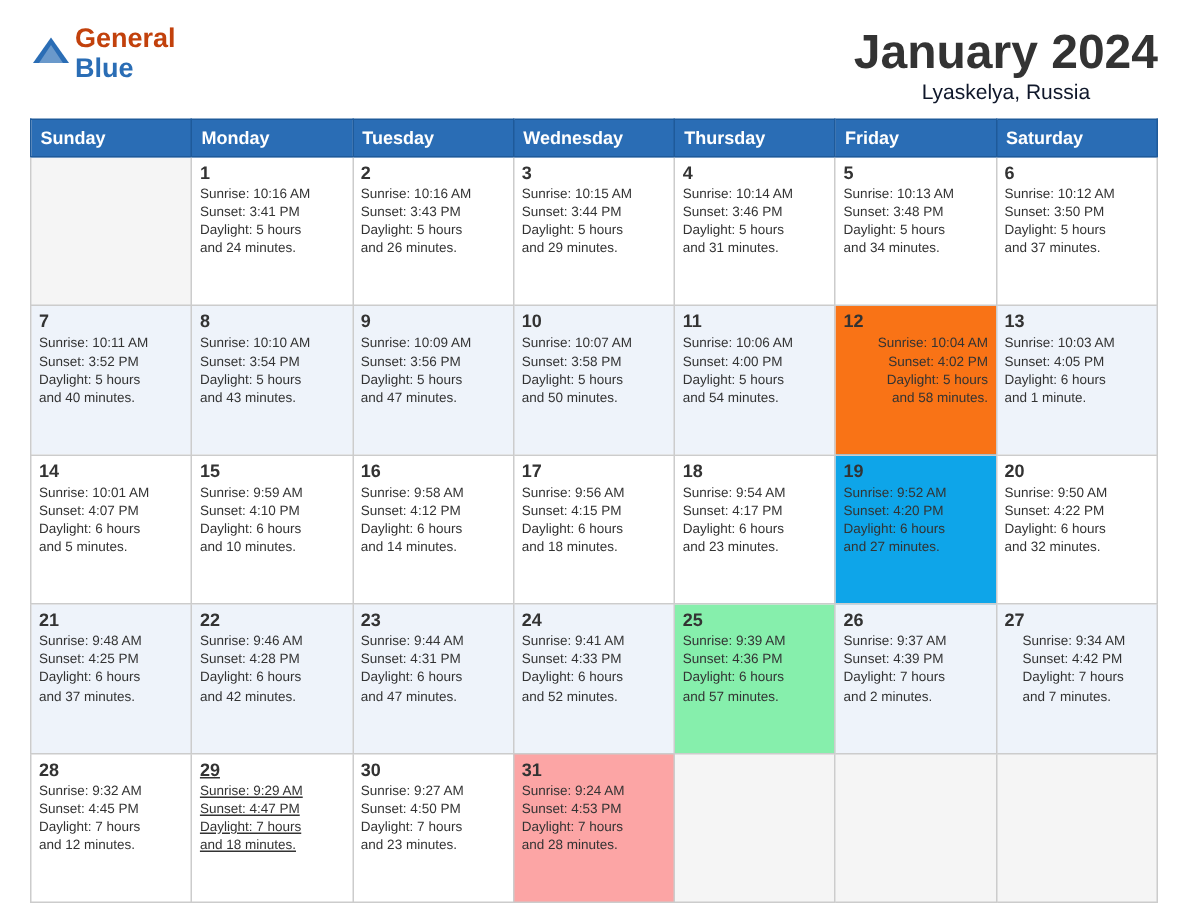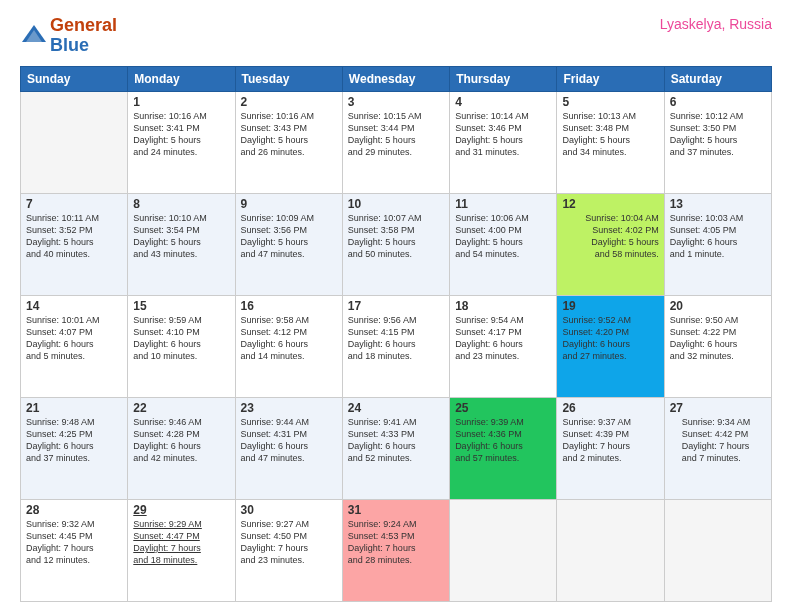--- a/index.html
+++ b/index.html
@@ -50,21 +50,22 @@
     .title-area {
       text-align: right;
     }
     .month-title {
       font-size: 32px;
       font-weight: bold;
       color: #333;
     }
     .location {
       font-size: 14px;
-      color: #ec4899;
+      color: #0f172a;
+      text-align: center;
     }
     .calendar {
       width: 100%;
       border-collapse: collapse;
       flex: 1;
       table-layout: fixed;
     }
     .calendar th {
       background: #2a6db5;
       color: #fff;
@@ -106,20 +107,21 @@
       <svg class="logo-icon" viewBox="0 0 28 28">
         <polygon points="14,3 26,20 2,20" fill="#2a6db5"></polygon>
         <polygon points="14,8 22,20 6,20" fill="#fff" opacity="0.3"></polygon>
       </svg>
       <div class="logo-text">
         <span class="logo-general">General</span>
         <span class="logo-blue">Blue</span>
       </div>
     </div>
     <div class="title-area">
+      <div class="month-title">January 2024</div>
       <div class="location">Lyaskelya, Russia</div>
     </div>
   </div>
 
   <table class="calendar">
     <thead>
       <tr>
         <th>Sunday</th>
         <th>Monday</th>
         <th>Tuesday</th>
@@ -204,21 +206,21 @@
 Daylight: 5 hours
 and 50 minutes.</div>
           </td>
           <td style="background-color: rgb(238, 243, 250);">
             <span class="day-num">11</span>
             <div class="day-info" style="white-space: pre-line;">Sunrise: 10:06 AM
 Sunset: 4:00 PM
 Daylight: 5 hours
 and 54 minutes.</div>
           </td>
-          <td style="background-color: #bef264;">
+          <td style="background-color: #f97316;">
             <span class="day-num">12</span>
             <div class="day-info" style="white-space: pre-line; text-align: right;">Sunrise: 10:04 AM
 Sunset: 4:02 PM
 Daylight: 5 hours
 and 58 minutes.</div>
           </td>
           <td style="background-color: rgb(238, 243, 250);">
             <span class="day-num">13</span>
             <div class="day-info" style="white-space: pre-line;">Sunrise: 10:03 AM
 Sunset: 4:05 PM
@@ -299,21 +301,21 @@
 Daylight: 6 hours
 and 47 minutes.</div>
           </td>
           <td style="background-color: rgb(238, 243, 250);">
             <span class="day-num">24</span>
             <div class="day-info" style="white-space: pre-line;">Sunrise: 9:41 AM
 Sunset: 4:33 PM
 Daylight: 6 hours
 and 52 minutes.</div>
           </td>
-          <td style="background-color: #22c55e;">
+          <td style="background-color: #86efac;">
             <span class="day-num">25</span>
             <div class="day-info" style="white-space: pre-line;">Sunrise: 9:39 AM
 Sunset: 4:36 PM
 Daylight: 6 hours
 and 57 minutes.</div>
           </td>
           <td style="background-color: rgb(238, 243, 250); margin-top: 48px;">
             <span class="day-num">26</span>
             <div class="day-info" style="white-space: pre-line;">Sunrise: 9:37 AM
 Sunset: 4:39 PM

